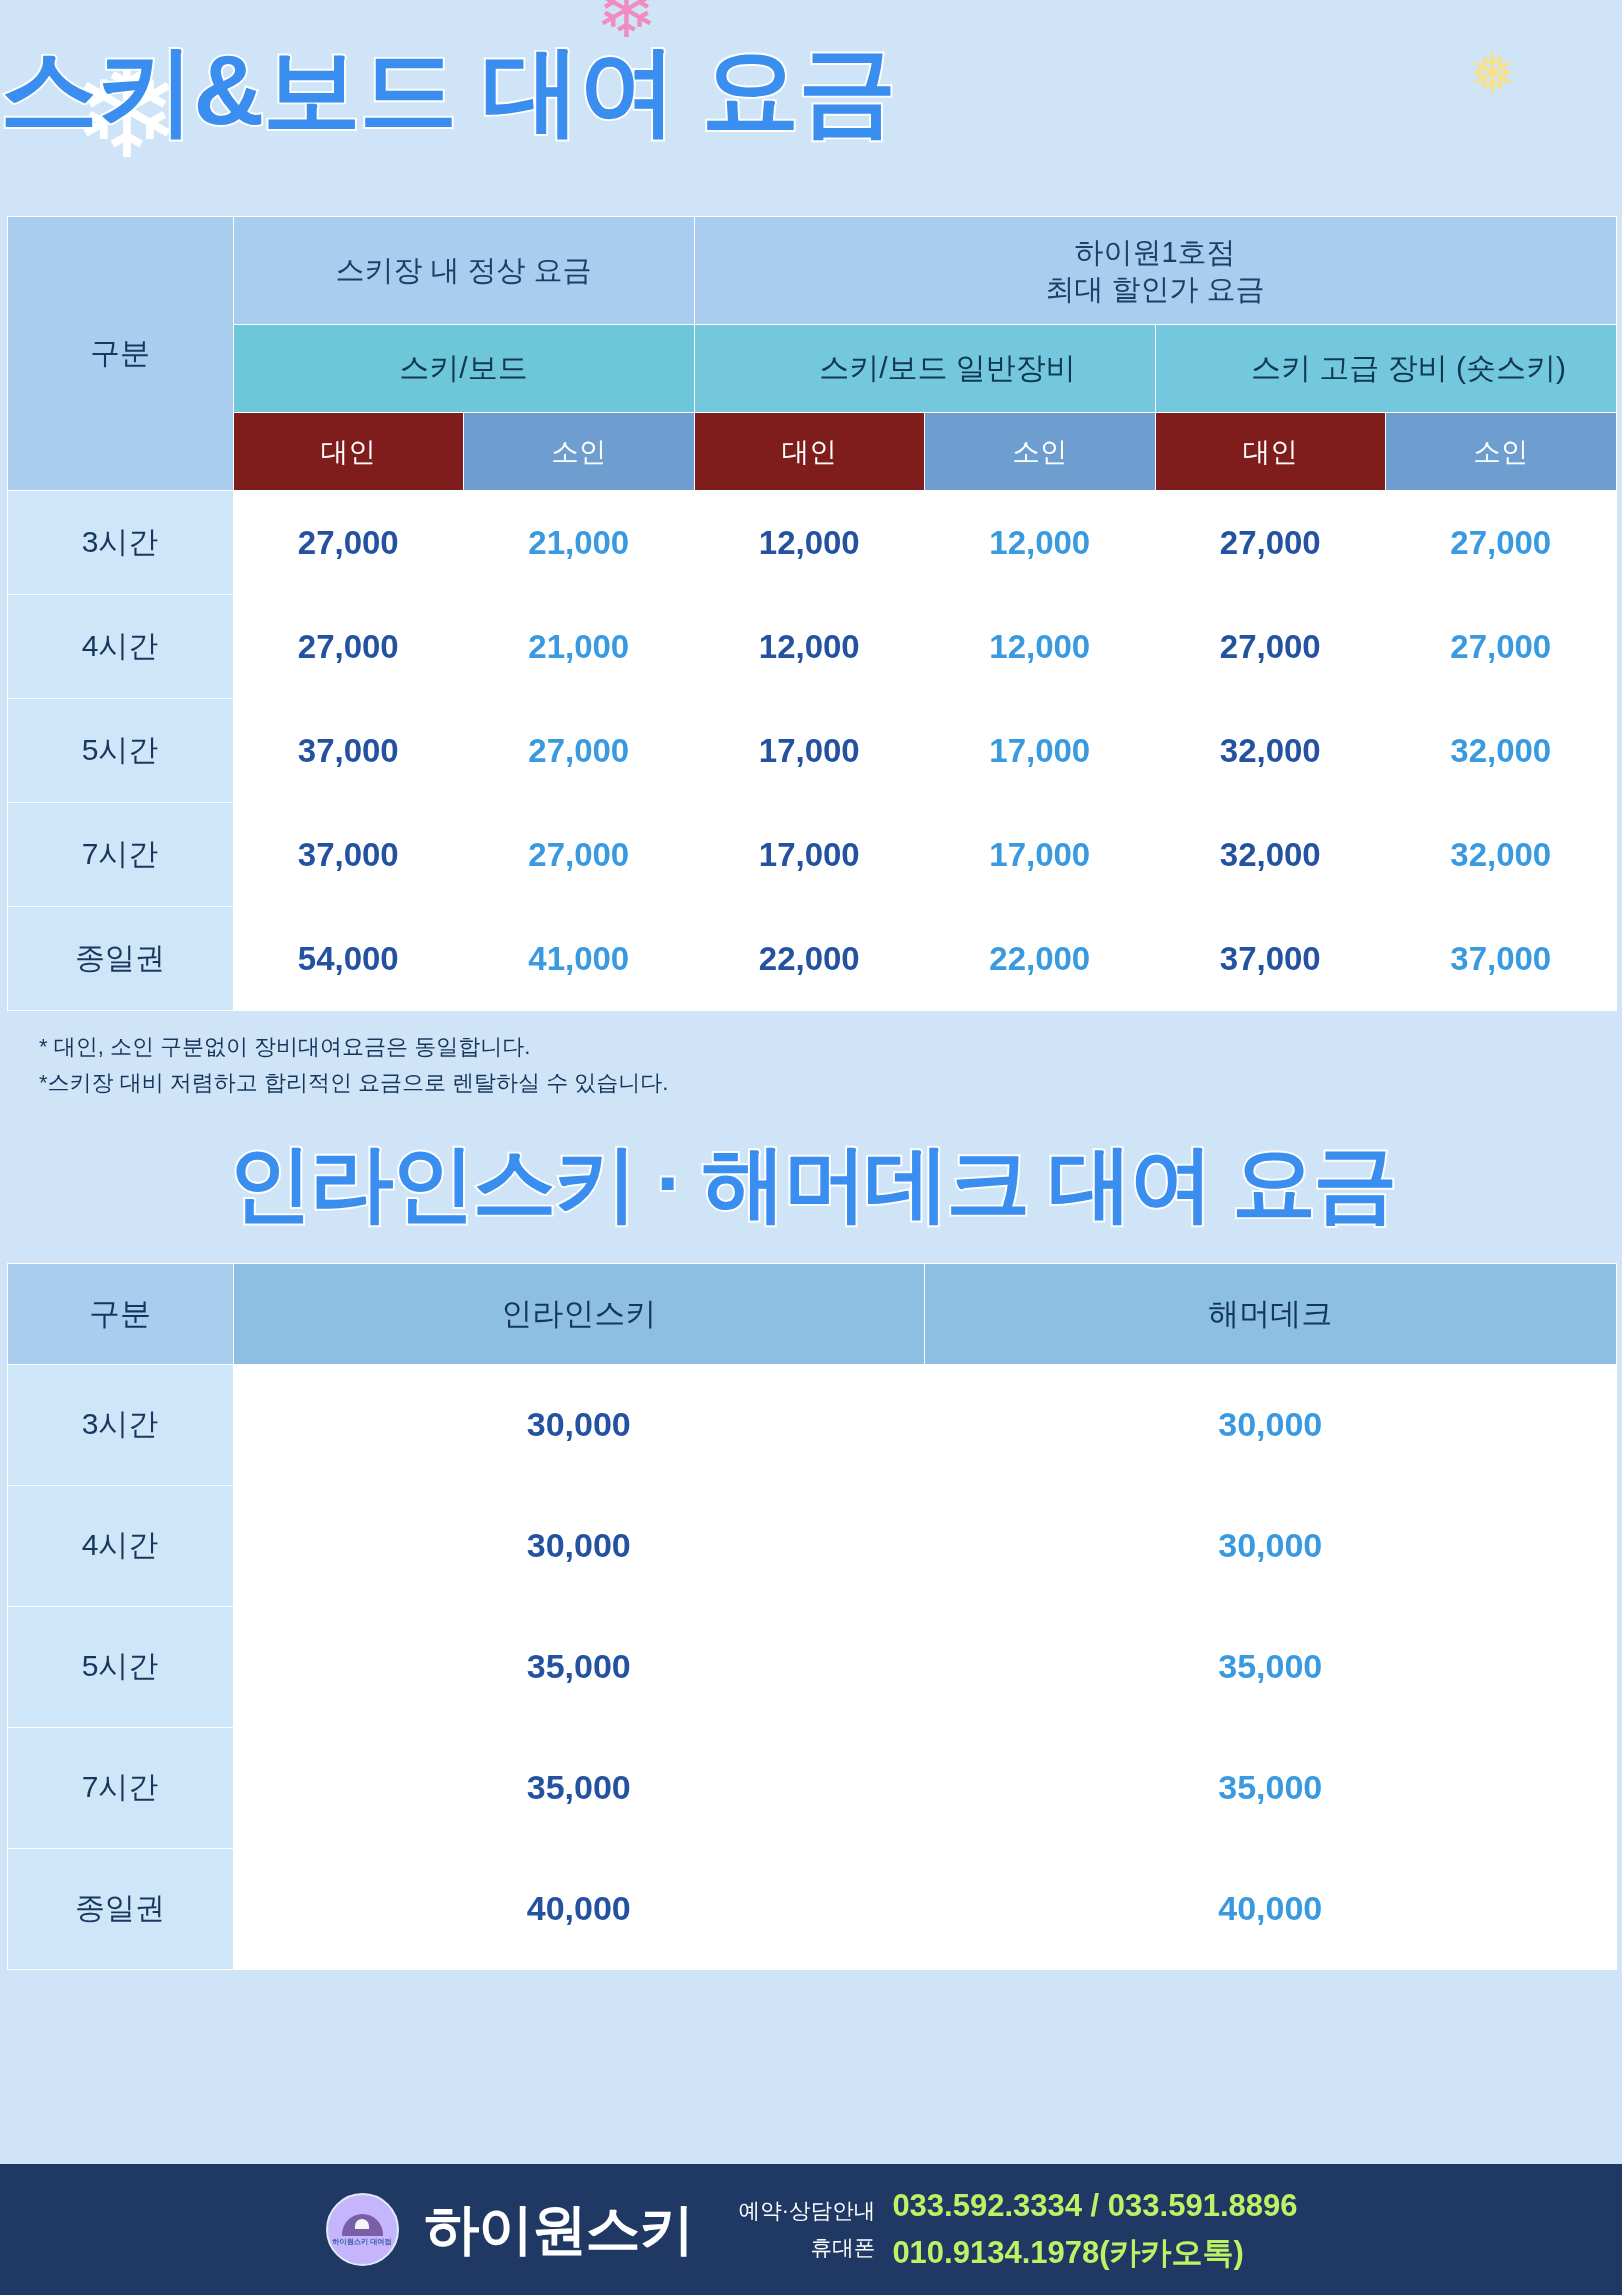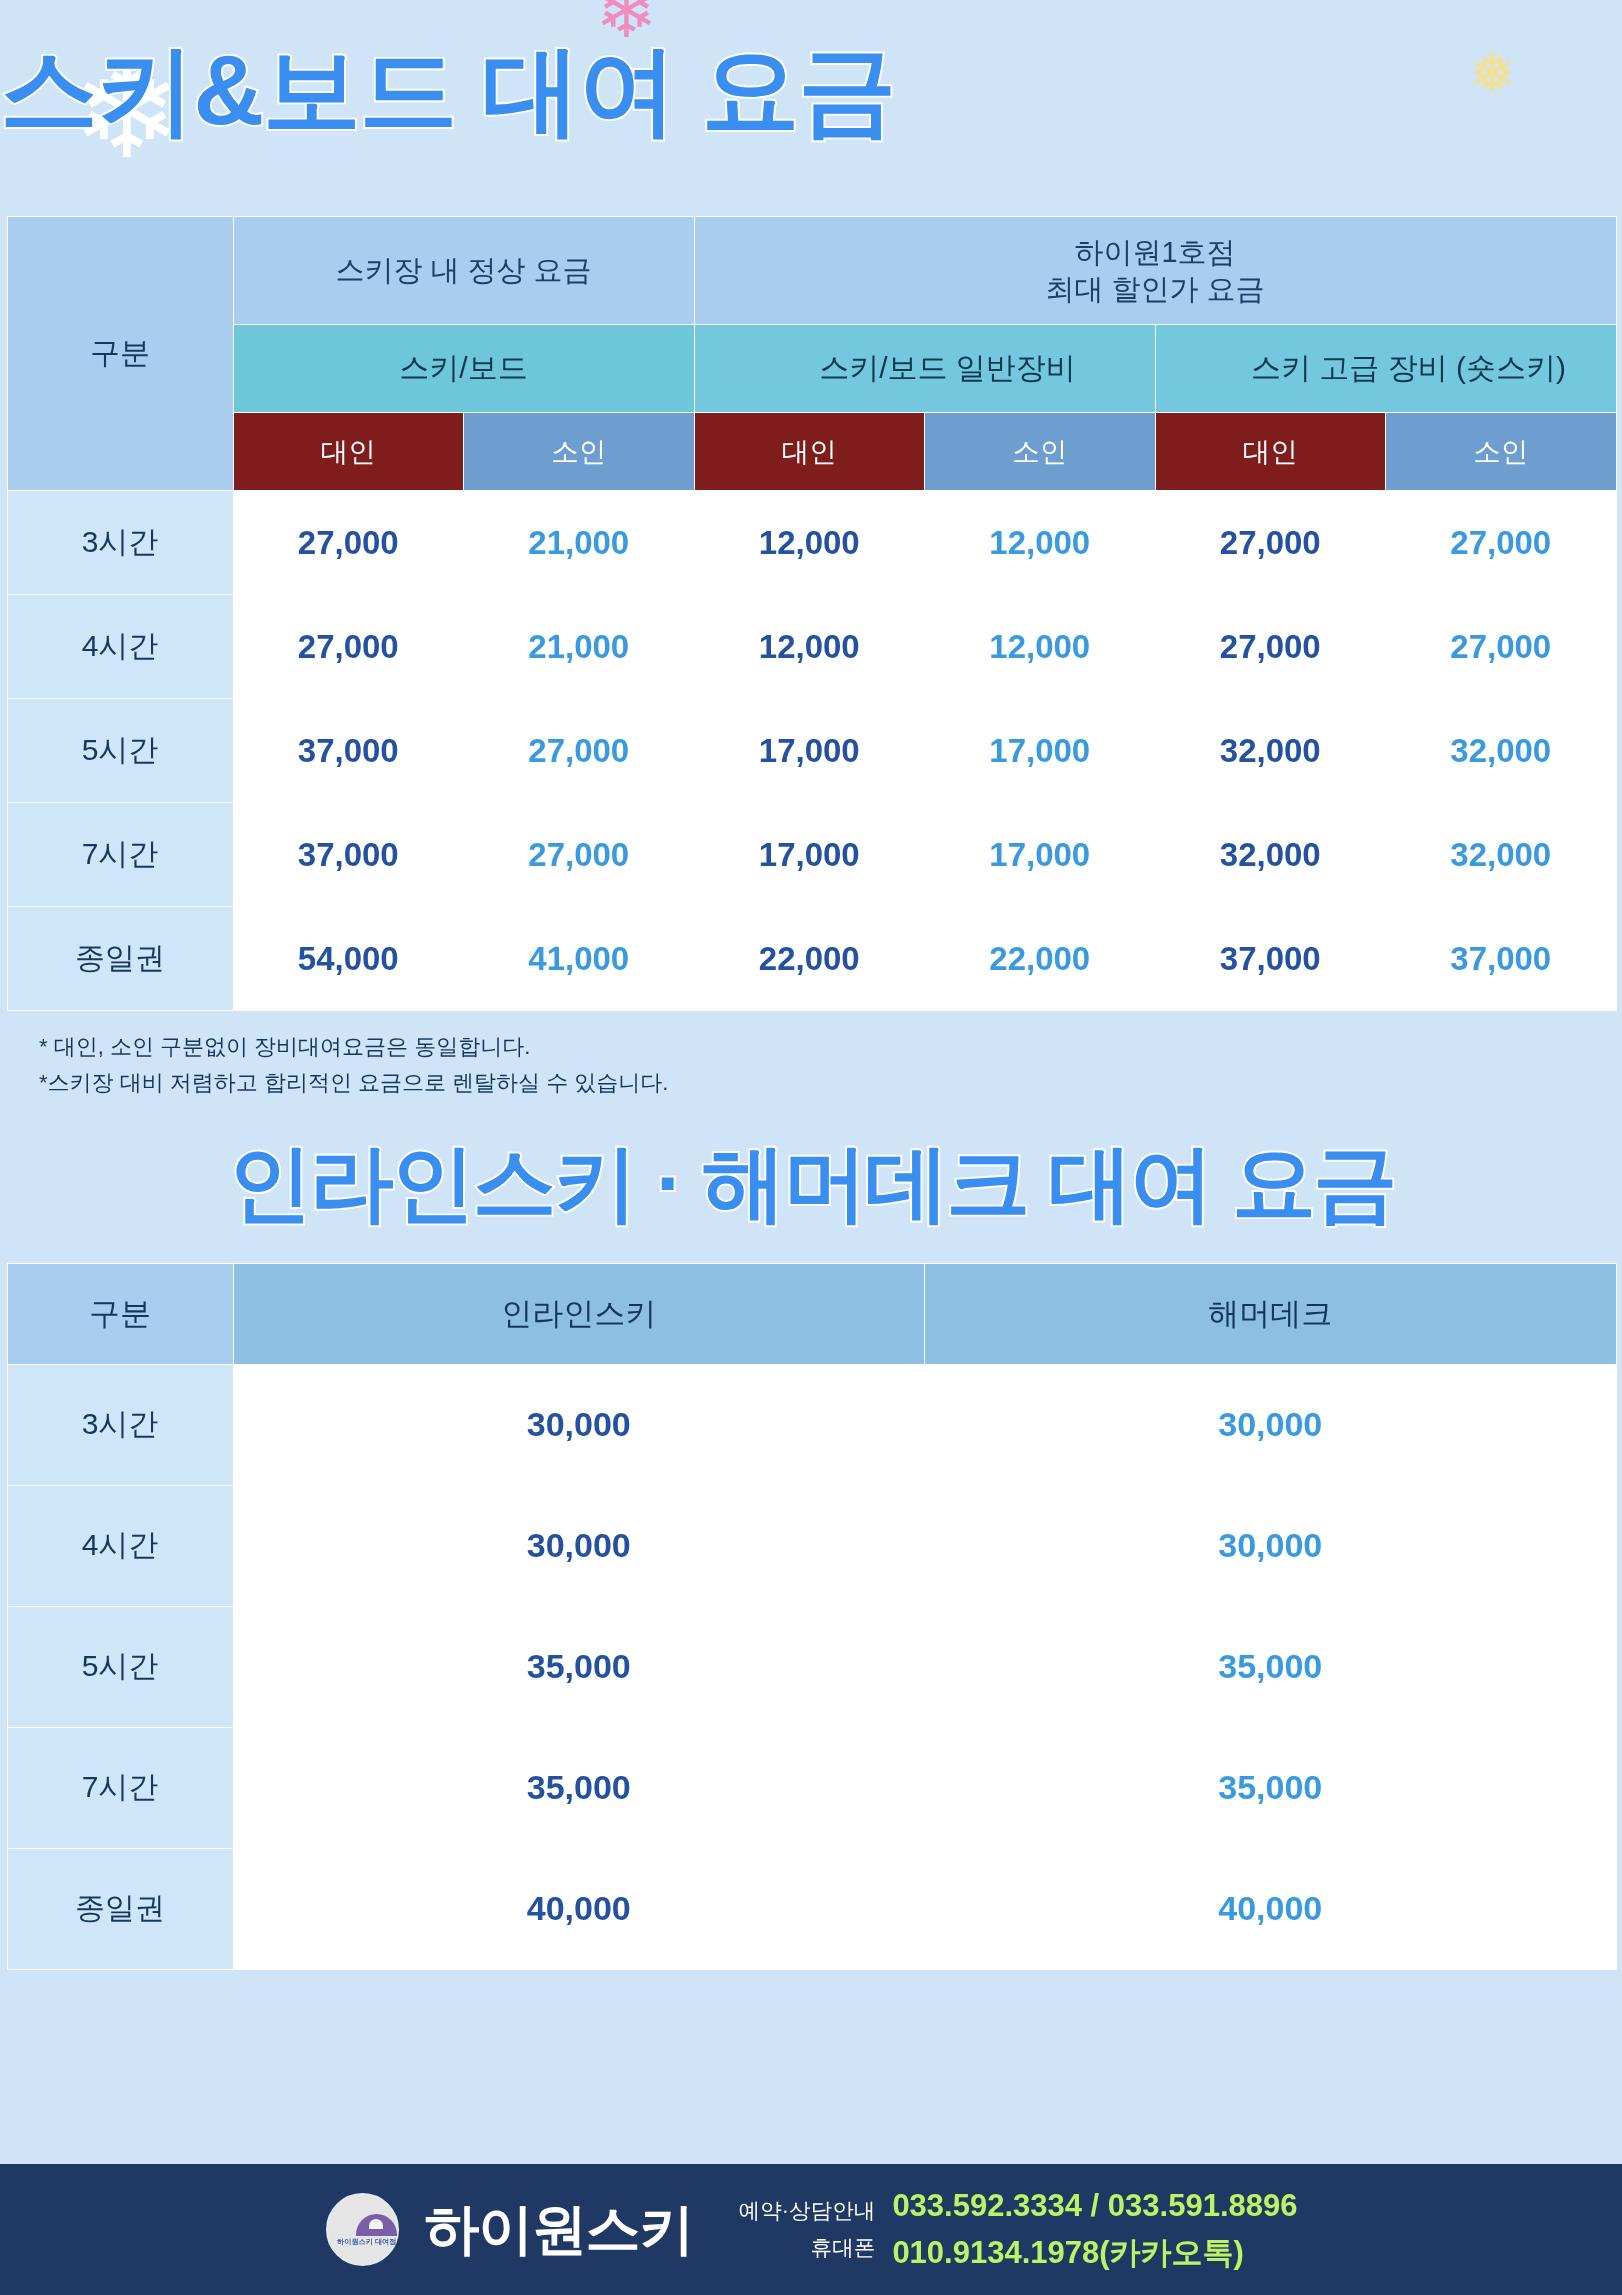--- a/index.html
+++ b/index.html
@@ -197,23 +197,23 @@
     background: #1f3864;
     display: flex;
     align-items: center;
     justify-content: center;
     gap: 26px;
   }
   .logo-badge {
     width: 69px;
     height: 69px;
     border-radius: 50%;
-    background: #e5e5e5;
+    background: #c4b5fd;
     display: flex;
-    align-items: flex-end;
+    align-items: center;
     justify-content: center;
     flex-direction: column;
     border: 2.6px solid #e2eaf4;
   }
   .logo-badge .dome {
     width: 41px;
     height: 22px;
     background: #7b5ea8;
     border-radius: 22px 22px 0 0;
     margin-bottom: 2px;

